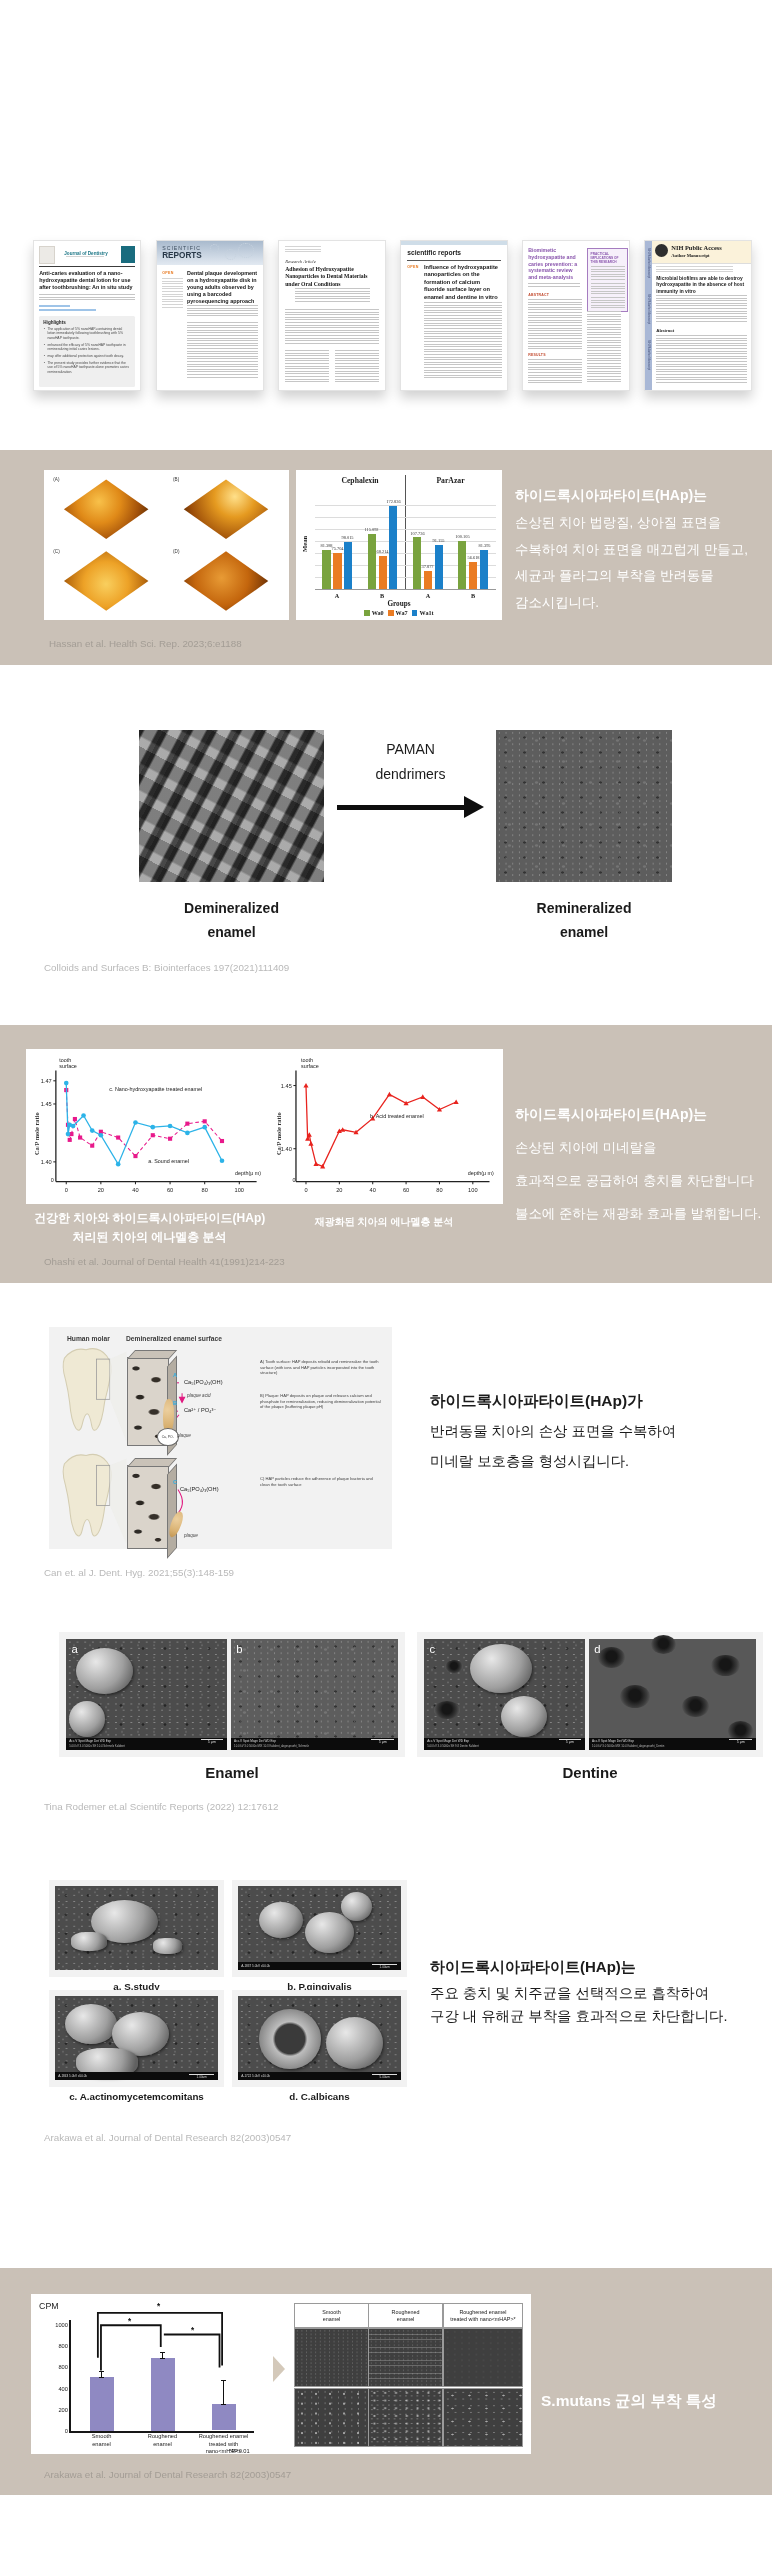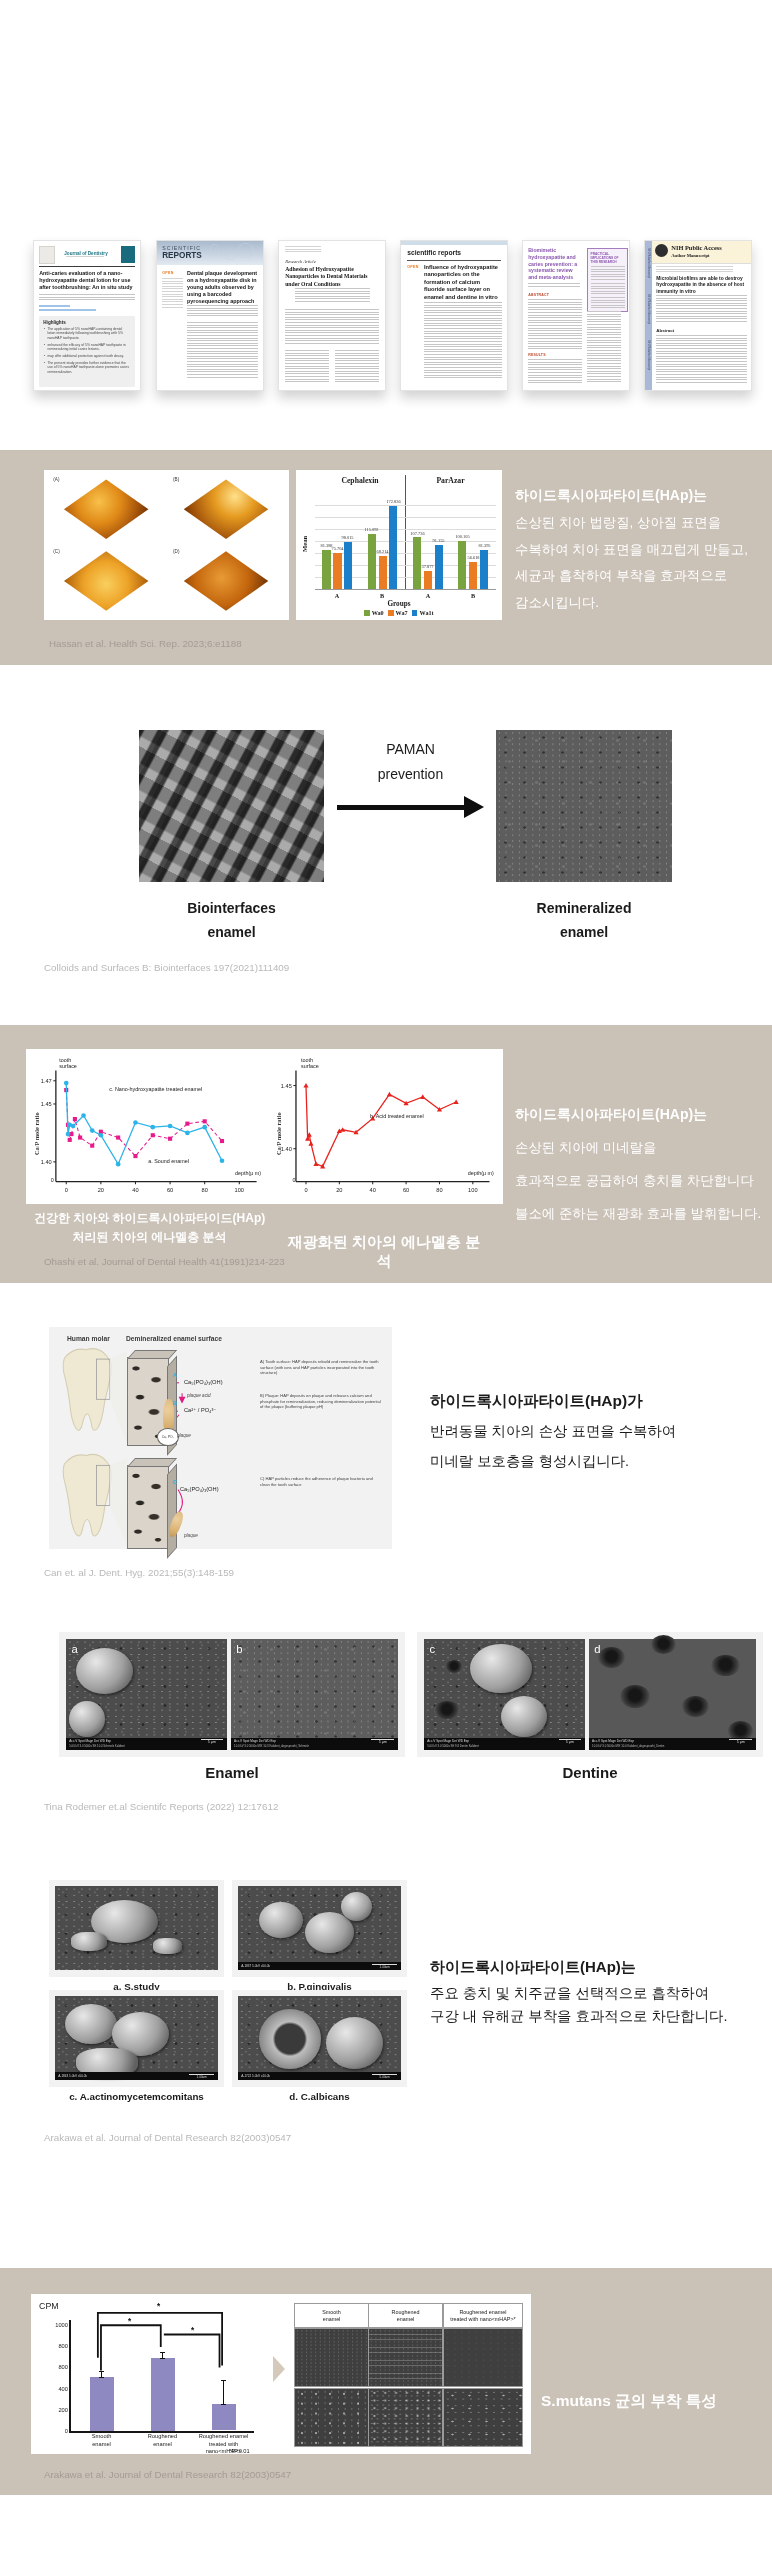--- a/index.html
+++ b/index.html
@@ -296,32 +296,32 @@
         <div class="abs ctr serif" style="left:0;right:0;top:139px;font-size:6.2px;font-weight:700">
           <span class="lg-chip" style="background: rgb(121, 163, 62);"></span><span>Wa0</span>&nbsp;&nbsp;
           <span class="lg-chip" style="background: rgb(234, 124, 35);"></span><span>Wa7</span>&nbsp;&nbsp;
           <span class="lg-chip" style="background: rgb(27, 128, 201);"></span><span>Wa1t</span>
         </div>
       </div>
     </div>
     <div class="abs kr-w" style="left:515px;top:37px;font-size:14px;font-weight:700">하이드록시아파타이트(HAp)는</div>
     <div class="abs kr-w" style="left:515px;top:64px;font-size:13.4px">손상된 치아 법랑질, 상아질 표면을</div>
     <div class="abs kr-w" style="left:515px;top:91px;font-size:13.4px">수복하여 치아 표면을 매끄럽게 만들고,</div>
-    <div class="abs kr-w" style="left:515px;top:117px;font-size:13.4px">세균과 흡착하여 부착을 효과적으로</div>
+    <div class="abs kr-w" style="left:515px;top:117px;font-size:13.4px">세균과 플라그의 부착을 반려동물</div>
     <div class="abs kr-w" style="left:515px;top:144px;font-size:13.4px">감소시킵니다.</div>
     <div class="abs cap" style="left:49px;top:188px">Hassan et al. Health Sci. Rep. 2023;6:e1188</div>
   </div>
 
   <div class="abs sem-a" style="left:139px;top:730px;width:185px;height:152px"></div>
   <div class="abs sem-b" style="left:496px;top:730px;width:176px;height:152px"></div>
   <div class="abs ctr" style="left:337px;top:741px;width:147px;font-size:14px">PAMAN</div>
-  <div class="abs ctr" style="left:337px;top:766px;width:147px;font-size:14px">prevention</div>
+  <div class="abs ctr" style="left:337px;top:766px;width:147px;font-size:14px">dendrimers</div>
   <div class="abs" style="left:337px;top:805px;width:129px;height:4.6px;background:#0e0e0e"></div>
   <div class="abs" style="left:464px;top:796px;width:0;height:0;border-top:11.3px solid transparent;border-bottom:11.3px solid transparent;border-left:20.6px solid #0e0e0e"></div>
-  <div class="abs ctr" style="left:139px;top:900px;width:185px;font-size:14px;font-weight:600">Biointerfaces</div>
+  <div class="abs ctr" style="left:139px;top:900px;width:185px;font-size:14px;font-weight:600">Demineralized</div>
   <div class="abs ctr" style="left:139px;top:924px;width:185px;font-size:14px;font-weight:600">enamel</div>
   <div class="abs ctr" style="left:496px;top:900px;width:176px;font-size:14px;font-weight:600">Remineralized</div>
   <div class="abs ctr" style="left:496px;top:924px;width:176px;font-size:14px;font-weight:600">enamel</div>
   <div class="abs cap-l" style="left:44px;top:962px">Colloids and Surfaces B: Biointerfaces 197(2021)111409</div>
 
   <div class="abs beige" style="top:1025px;height:258px">
     <div class="card" style="left:26px;top:24px;width:477px;height:155px">
       <div class="linechart" style="left:6.2px;top:7.7px;width:232px;height:140px">
           <svg width="232" height="140" viewBox="0 0 450 272">
             <line x1="46" x2="46" y1="26" y2="242" stroke="#222" stroke-width="2.5"></line>
@@ -422,21 +422,21 @@
           </svg>
         <div class="ann" style="left:29px;top:0"><span>tooth</span><br><span>surface</span></div>
         <div class="ann" style="left:98px;top:56px">b. Acid treated enamel</div>
         <div class="ann" style="right:3.1px;bottom:20.6px">depth(μ m)</div>
         <div class="ann" style="left:20.6px;bottom:13.4px">0</div>
         <div class="ylabelv serif" style="left:3.1px;top:98px;font-weight:700">Ca/P mole ratio</div>
       </div>
     </div>
     <div class="abs ctr kr-w" style="left:20.6px;top:185px;width:258px;font-size:12px;font-weight:700">건강한 치아와 하이드록시아파타이드(HAp)</div>
     <div class="abs ctr kr-w" style="left:20.6px;top:204px;width:258px;font-size:12px;font-weight:700">처리된 치아의 에나멜층 분석</div>
-    <div class="abs ctr kr-w" style="left:281px;top:208px;width:206px;font-size:15px;font-weight:700">재광화된 치아의 에나멜층 분석</div>
+    <div class="abs ctr kr-w" style="left:281px;top:190px;width:206px;font-size:10px;font-weight:700">재광화된 치아의 에나멜층 분석</div>
     <div class="abs kr-w" style="left:515px;top:81px;font-size:14px;font-weight:700">하이드록시아파타이트(HAp)는</div>
     <div class="abs kr-w" style="left:515px;top:114px;font-size:13.4px">손상된 치아에 미네랄을</div>
     <div class="abs kr-w" style="left:515px;top:147px;font-size:13.4px">효과적으로 공급하여 충치를 차단합니다</div>
     <div class="abs kr-w" style="left:515px;top:180px;font-size:13.4px">불소에 준하는 재광화 효과를 발휘합니다.</div>
     <div class="abs cap" style="left:44px;top:231px">Ohashi et al. Journal of Dental Health 41(1991)214-223</div>
   </div>
 
   <div class="gcard" style="left:49px;top:1327px;width:343px;height:222px">
     <div class="diag-lab" style="left:18px;top:8.2px">Human molar</div>
     <div class="diag-lab" style="left:77px;top:8.2px">Demineralized enamel surface</div>

